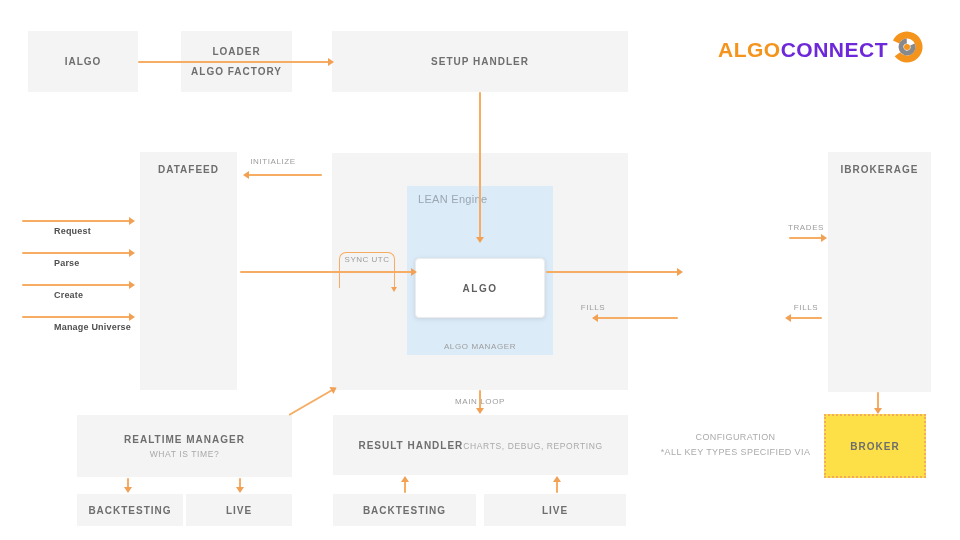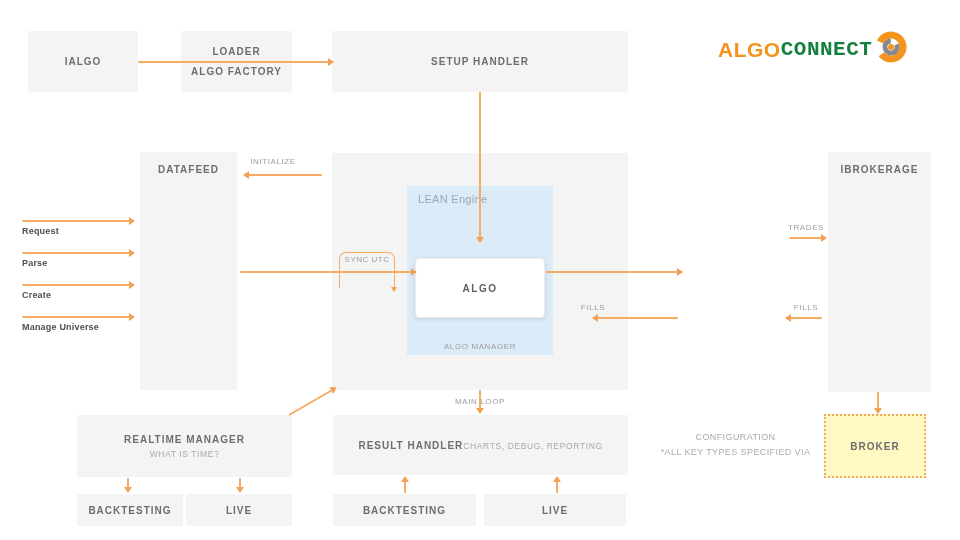--- a/index.html
+++ b/index.html
@@ -23,42 +23,42 @@
   .center-both{display:flex;align-items:center;justify-content:center;}
   .top-pad{display:flex;flex-direction:column;align-items:center;padding-top:11px;}
   .stacked{display:flex;flex-direction:column;align-items:center;justify-content:space-evenly;}
 
   .lean{position:absolute;background:var(--lean-blue);}
   .lean-label{position:absolute;left:11px;top:7px;font-size:11px;color:#9AA7B2;letter-spacing:0.3px;}
   .algo-box{position:absolute;background:#ffffff;border:1px solid #ECECEC;border-radius:4px;
             box-shadow:0 1px 4px rgba(120,130,140,0.25);}
 
   .small-label{position:absolute;font-size:8px;letter-spacing:0.6px;color:var(--label-ink);text-align:center;}
-  .side-label{position:absolute;font-size:9px;font-weight:bold;letter-spacing:0.2px;color:var(--dark-ink);}
+  .side-label{position:absolute;font-size:9px;font-weight:bold;letter-spacing:0.2px;color:var(--dark-ink);margin-left:32px;}
 
   .lh{position:absolute;height:2px;background:var(--orange-soft);border-radius:1px;}
   .lv{position:absolute;width:2px;background:var(--orange-soft);border-radius:1px;}
   .ah{position:absolute;width:0;height:0;}
   .ah-right{border-top:4px solid transparent;border-bottom:4px solid transparent;border-left:6px solid var(--orange);right:-5px;top:50%;margin-top:-4px;}
   .ah-left{border-top:4px solid transparent;border-bottom:4px solid transparent;border-right:6px solid var(--orange);left:-5px;top:50%;margin-top:-4px;}
   .ah-down{border-left:4px solid transparent;border-right:4px solid transparent;border-top:6px solid var(--orange);bottom:-5px;left:50%;margin-left:-4px;}
   .ah-up{border-left:4px solid transparent;border-right:4px solid transparent;border-bottom:6px solid var(--orange);top:-5px;left:50%;margin-left:-4px;}
 
   .sync-bracket{position:absolute;border:1px solid var(--orange-soft);border-bottom:none;border-radius:7px 7px 0 0;}
   .sync-bracket .ah-sync{position:absolute;right:-3px;bottom:-4px;border-left:3.5px solid transparent;border-right:3.5px solid transparent;border-top:5px solid var(--orange);}
   .sync-text{position:absolute;left:0;right:0;top:2px;font-size:8px;letter-spacing:0.5px;color:var(--label-ink);text-align:center;}
 
-  .broker-box{position:absolute;background:#fef9c3;border:2px dotted #F3AB60;display:flex;align-items:center;justify-content:center;}
+  .broker-box{position:absolute;background:#fde047;border:2px dotted #F3AB60;display:flex;align-items:center;justify-content:center;}
 
   .note{position:absolute;font-size:9px;letter-spacing:0.4px;color:#ABABAB;text-align:center;line-height:15px;}
 
   .logo{position:absolute;display:flex;align-items:center;}
   .logo-text{font-size:21px;font-weight:bold;letter-spacing:0.5px;line-height:34px;}
   .logo-quant{color:#F5941D;}
-  .logo-connect{color:#15803d;font-family:Liberation Mono, monospace;}
+  .logo-connect{color:#6d28d9;}
   .logo-icon{margin-left:2px;margin-top:-6px;}
 </style>
 </head>
 <body>
 
 <div class="canvas">
 
   <div class="box center-both" style="left:28px;top:31px;width:110px;height:61px;">
     <span class="box-title">IALGO</span>
   </div>

